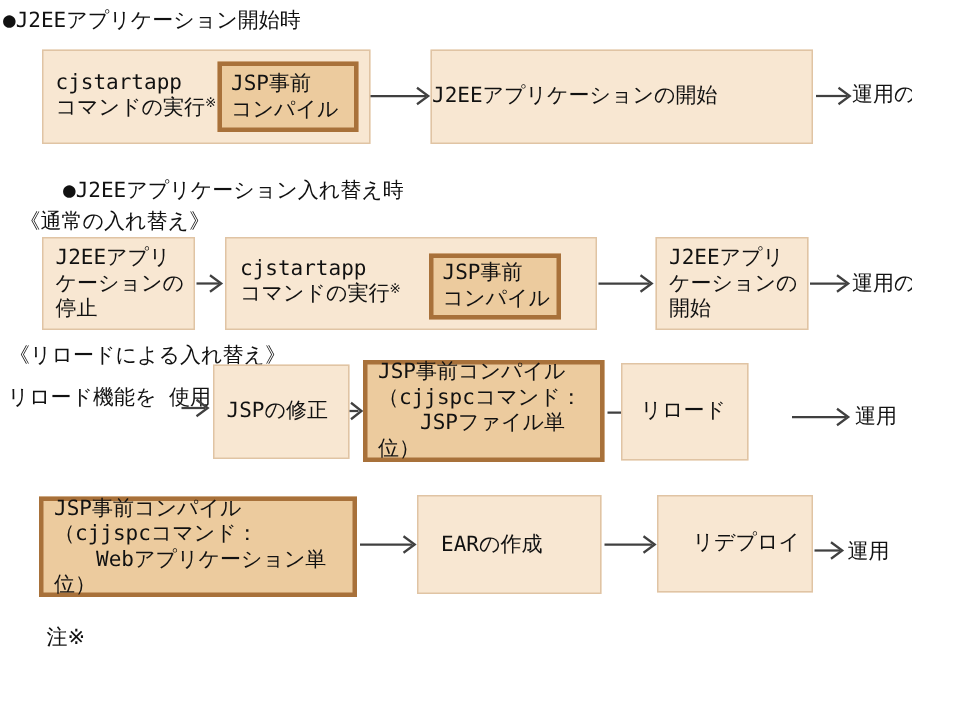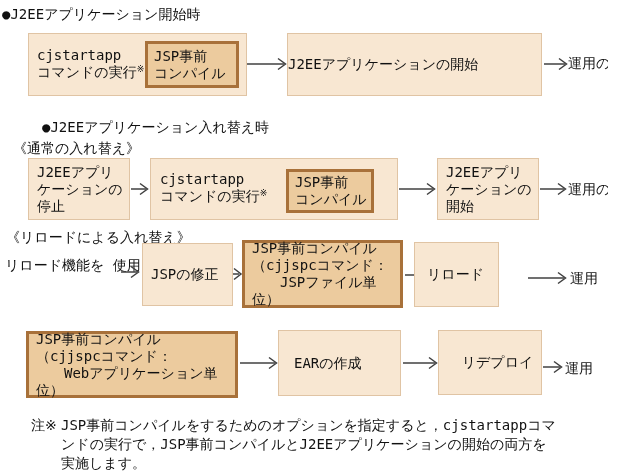--- a/index.html
+++ b/index.html
@@ -172,17 +172,14 @@
   </div>
 
   <svg class="arrow" style="left:543px;top:360px;" width="20" height="14">
       <line x1="0" y1="7" x2="17" y2="7"></line>
       <polyline points="11,1.5 18.5,7 11,12.5"></polyline>
     </svg>
 
   <div class="label" style="left:565px;top:361px;">運用</div>
 
   <div class="note-mark" style="left:31px;top:416px;">注※</div>
-  <div class="note-text pre" style="left:61px;top:416px;">JSP事前コンパイルをするためのオプションを指定すると，cjstartappコマ
-ンドの実行で，JSP事前コンパイルとJ2EEアプリケーションの開始の両方を
-実施します。</div>
 
 </div>
 
 </body></html>

